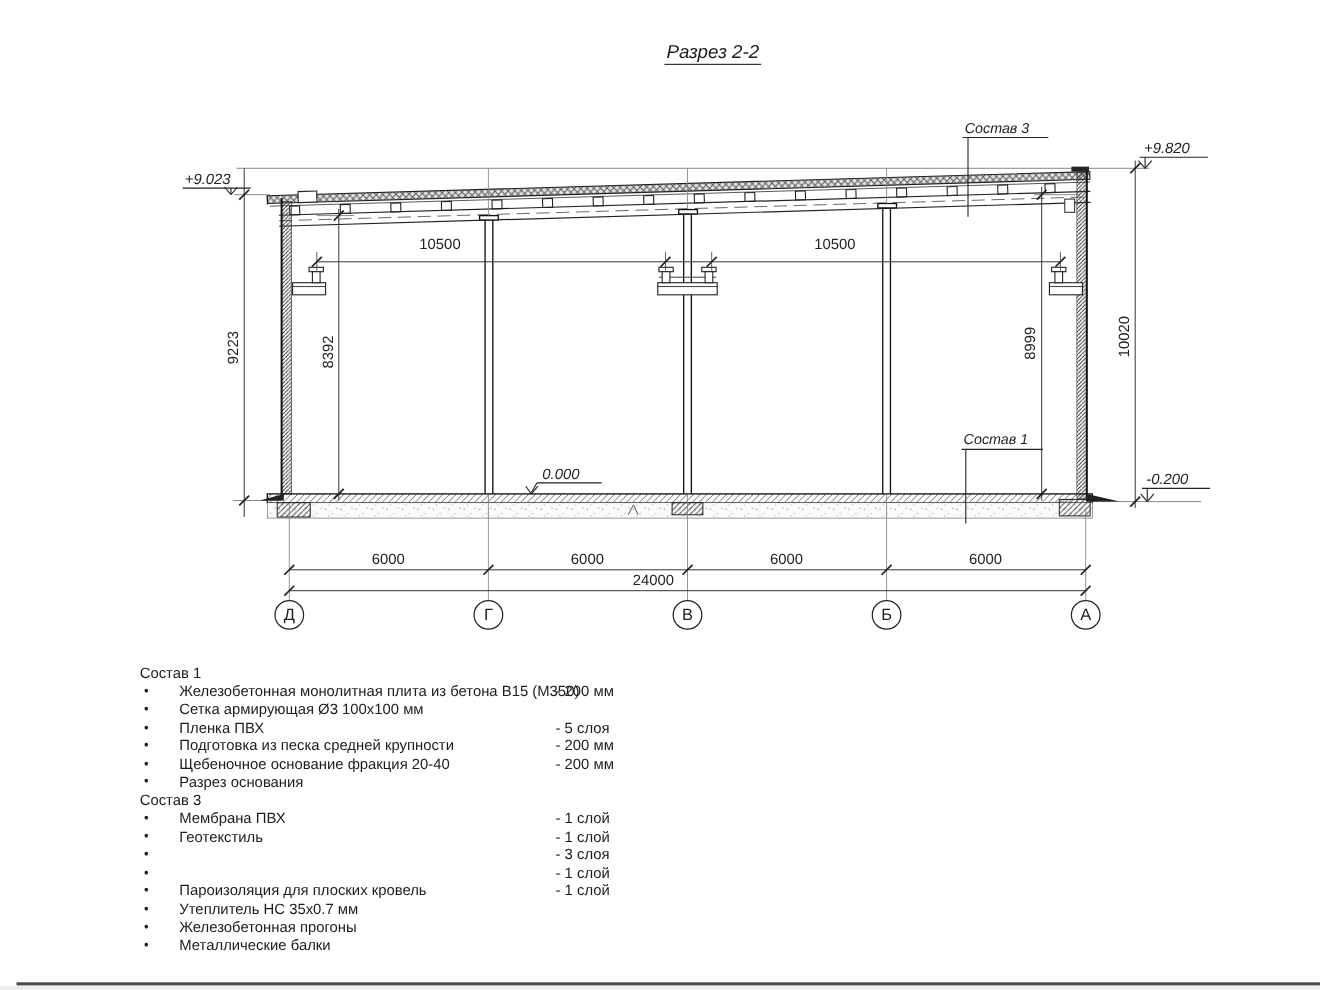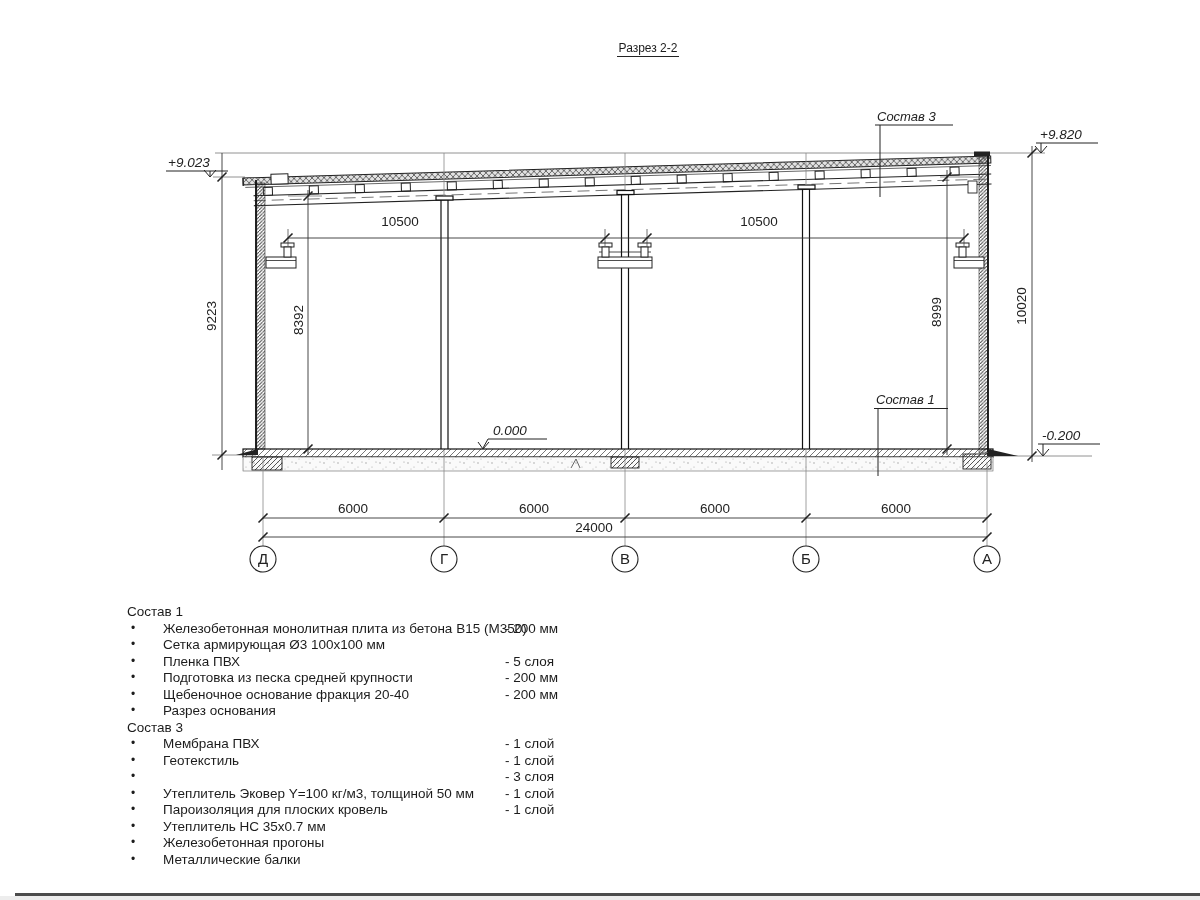--- a/index.html
+++ b/index.html
@@ -1,18 +1,18 @@
 <!DOCTYPE html>
 <html><head>
 <meta charset="utf-8">
 <style>
   html,body{margin:0;padding:0;background:#fff;}
   body{width:1200px;height:900px;position:relative;font-family:"Liberation Sans",sans-serif;color:#1c1c1c;overflow:hidden;}
   .title{position:absolute;left:548px;top:38px;width:200px;text-align:center;}
-  .title span{font-size:12px;border-bottom:1.4px solid #222;padding:0 2px 1px 2px;}
+  .title span{font-style:italic;font-size:17px;border-bottom:1.4px solid #222;padding:0 2px 1px 2px;}
   svg text{font-family:"Liberation Sans",sans-serif;fill:#222;}
   .dimtxt{font-size:13.5px;}
   .lvltxt{font-size:13.5px;font-style:italic;}
   .lbltxt{font-size:13px;font-style:italic;}
   .bubtxt{font-size:15px;}
   .notes{position:absolute;left:127px;top:604px;width:470px;font-size:13.5px;line-height:16.5px;}
   .nrow{position:relative;height:16.5px;white-space:nowrap;}
   .nrow .bullet{position:absolute;left:4px;top:-1px;font-size:12px;}
   .nrow .iname{position:absolute;left:36px;}
   .nrow .iqty{position:absolute;left:378px;}
@@ -305,21 +305,20 @@
       <span class="bullet">•</span>
       <span class="iname">Геотекстиль</span>
       <span class="iqty">- 1 слой</span>
     </div>
   <div class="nrow">
       <span class="bullet">•</span>
       <span class="iqty">- 3 слоя</span>
     </div>
   <div class="nrow">
       <span class="bullet">•</span>
-      <span class="iname">Утеплитель Эковер Y=100 кг/м3, толщиной 50 мм</span>
       <span class="iqty">- 1 слой</span>
     </div>
   <div class="nrow">
       <span class="bullet">•</span>
       <span class="iname">Пароизоляция для плоских кровель</span>
       <span class="iqty">- 1 слой</span>
     </div>
   <div class="nrow">
       <span class="bullet">•</span>
       <span class="iname">Утеплитель НС 35x0.7 мм</span>

